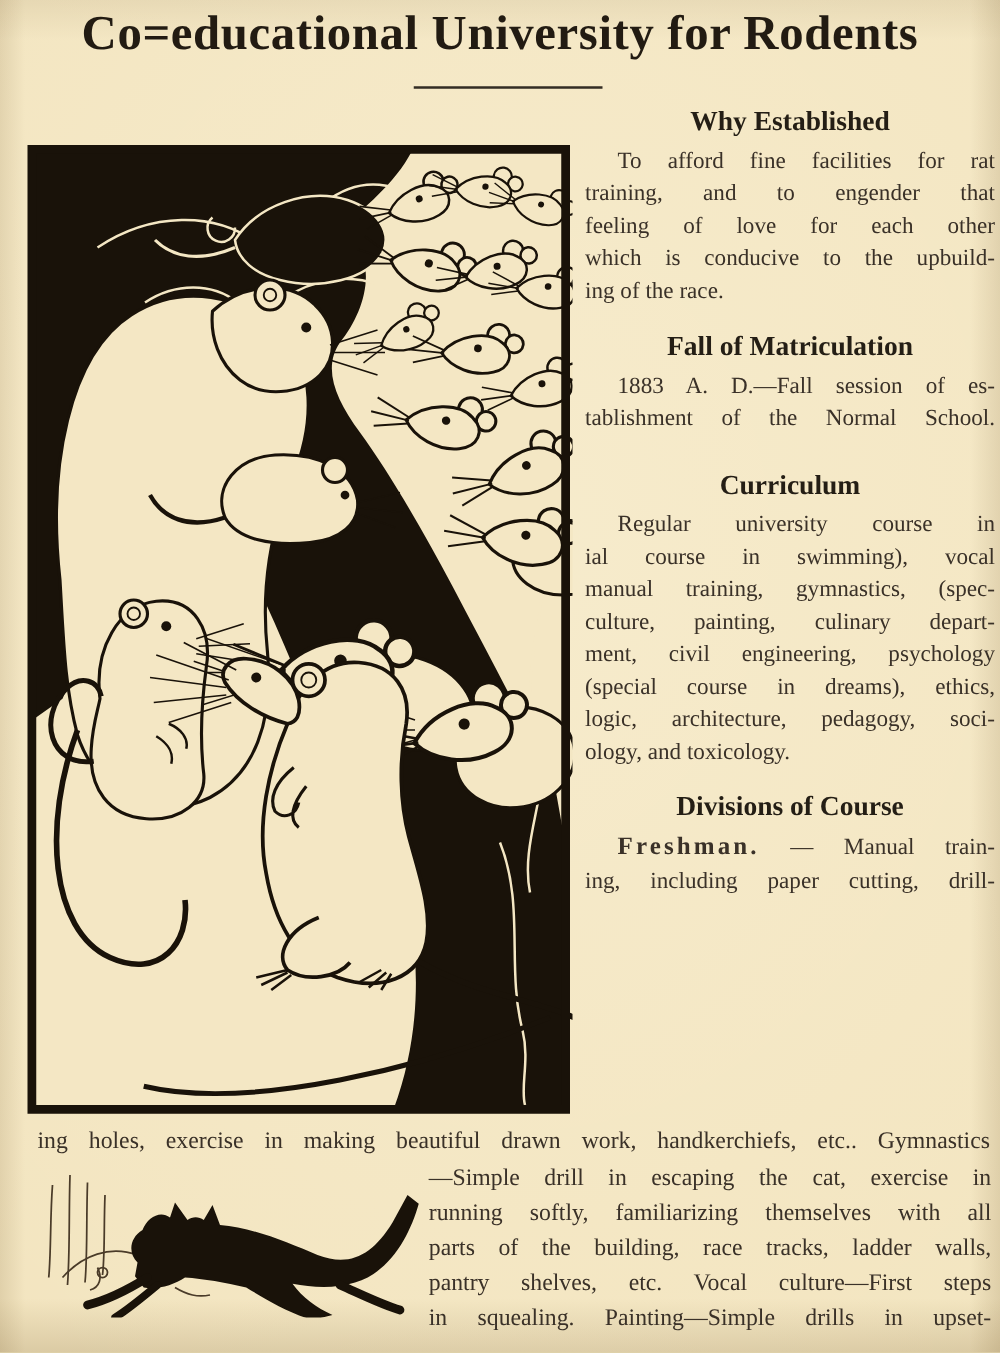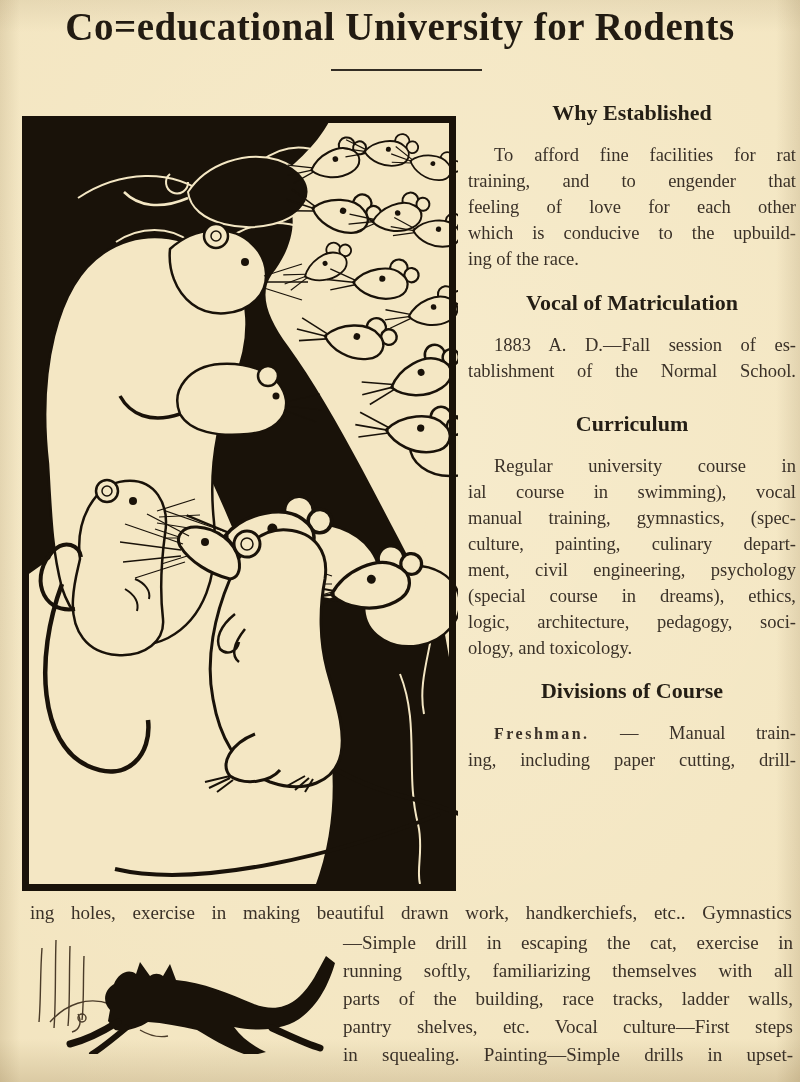--- a/index.html
+++ b/index.html
@@ -16,32 +16,32 @@
   .title{
     position:absolute;top:3px;left:0;width:100%;
     text-align:center;font-weight:bold;font-size:39px;line-height:48px;
     letter-spacing:0.5px;color:#221b12;white-space:nowrap;
   }
   .title-rule{position:absolute;left:331px;top:69px;width:151px;height:2px;background:#332d24;}
   .art{position:absolute;}
   #art-main{left:20px;top:114px;width:438px;height:779px;}
   #art-cat{left:22px;top:926px;width:318px;height:128px;}
   .right-col{position:absolute;left:468px;top:84px;width:328px;}
-  .sec-h{margin:16px;text-align:center;font-weight:bold;font-size:22px;line-height:26px;color:#241e15;}
+  .sec-h{margin:0;text-align:center;font-weight:bold;font-size:22px;line-height:26px;color:#241e15;}
   .para{margin:0;font-size:18.5px;}
   .ln{line-height:26px;text-align:justify;text-align-last:justify;}
   .ln.last{text-align-last:left;}
   .ln.ind{text-indent:26px;}
   .mt-why{margin-top:6px;}
   .h-time{margin-top:18px;}
   .h-curr{margin-top:27px;}
   .h-div{margin-top:17px;}
   .mt-par{margin-top:6px;}
   .fresh-line{line-height:27px;}
-  .freshman{font-weight:bold;letter-spacing:2.5px;font-size:16px;}
+  .freshman{font-weight:bold;letter-spacing:2.5px;font-size:20px;}
   .bottom-line{position:absolute;left:30px;width:762px;font-size:19px;line-height:27px;}
   #bl-top{top:899px;text-align:justify;text-align-last:justify;}
   #bl-bottom{top:1049px;text-align:left;}
   .wrap-block{position:absolute;left:343px;top:929px;width:450px;font-size:19px;}
   .wrap-block .ln{line-height:28px;}
 </style>
 </head>
 <body>
 
 <div class="page">
@@ -171,21 +171,21 @@
   <div class="right-col">
     <h2 class="sec-h">Why Established</h2>
     <div class="para mt-why">
       <div class="ln ind">To afford fine facilities for rat</div>
       <div class="ln">training, and to engender that</div>
       <div class="ln">feeling of love for each other</div>
       <div class="ln">which is conducive to the upbuild-</div>
       <div class="ln last">ing of the race.</div>
     </div>
 
-    <h2 class="sec-h h-time">Vocal of Matriculation</h2>
+    <h2 class="sec-h h-time">Fall of Matriculation</h2>
     <div class="para mt-par">
       <div class="ln ind">1883 A. D.—Fall session of es-</div>
       <div class="ln">tablishment of the Normal School.</div>
     </div>
 
     <h2 class="sec-h h-curr">Curriculum</h2>
     <div class="para mt-par">
       <div class="ln ind">Regular university course in</div>
       <div class="ln">ial course in swimming), vocal</div>
       <div class="ln">manual training, gymnastics, (spec-</div>

